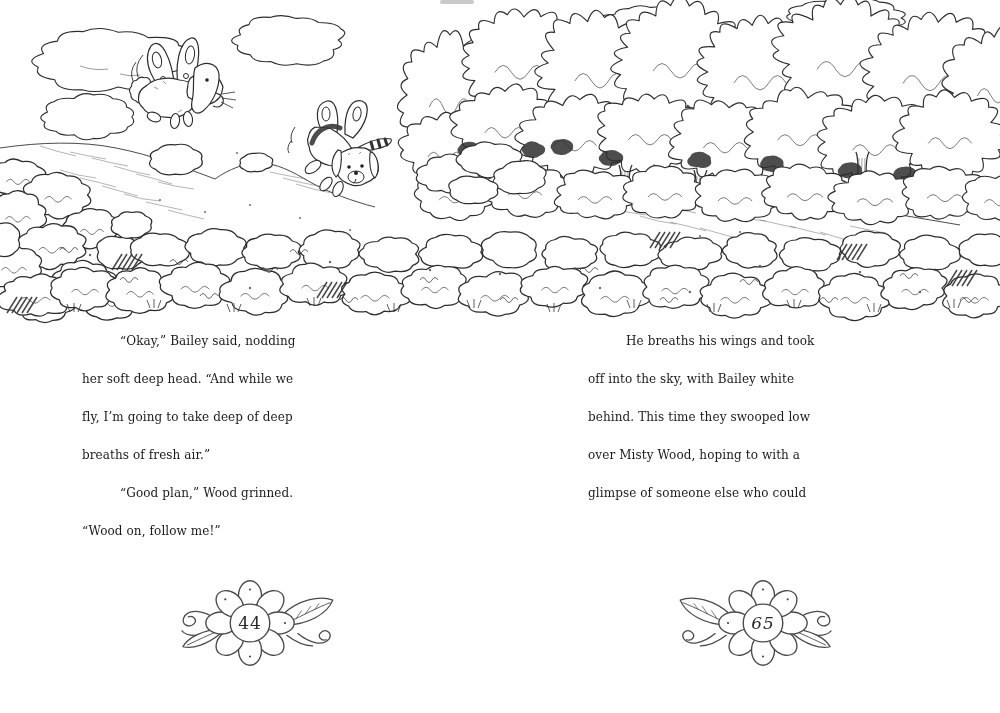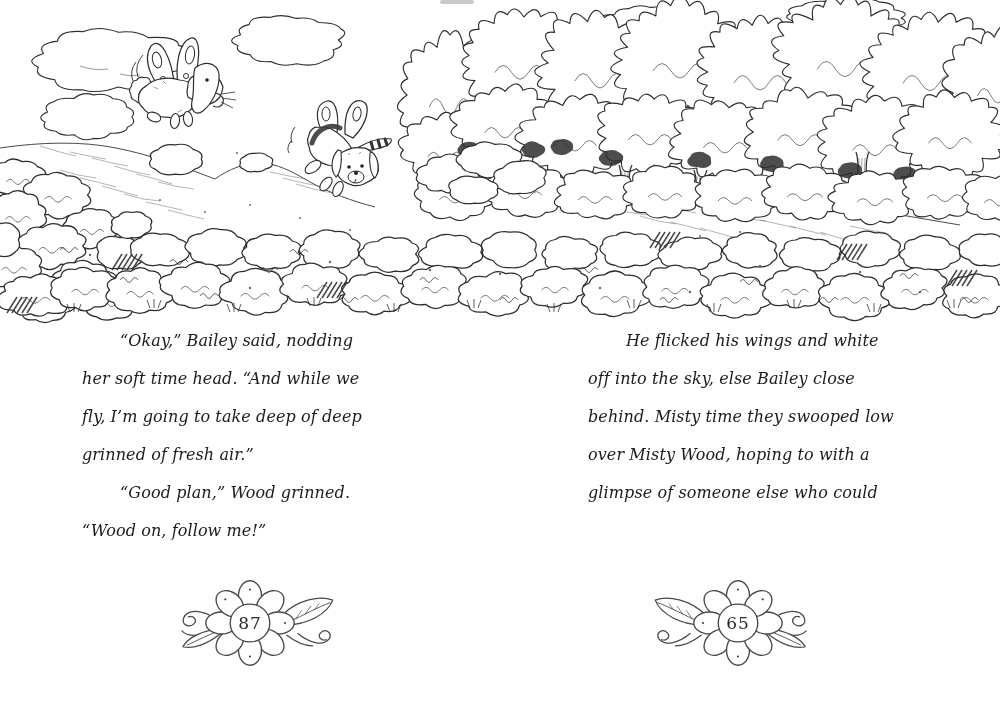--- a/index.html
+++ b/index.html
@@ -4,29 +4,29 @@
 <style>
   html,body{margin:0;padding:0;background:#ffffff;}
   .spread{
     position:relative;width:1000px;height:713px;background:#ffffff;overflow:hidden;
     font-family:"DejaVu Serif","Liberation Serif",serif;color:#1b1b1b;
   }
   #scene{position:absolute;left:0;top:0;width:1000px;height:330px;}
   .page{position:absolute;top:0;width:500px;height:713px;}
   .page-left{left:0;}
   .page-right{left:500px;}
-  .text-block{position:absolute;top:322px;font-size:16px;line-height:38px;letter-spacing:.1px;font-style:italic;}
+  .text-block{position:absolute;top:322px;font-size:12px;line-height:38px;letter-spacing:.1px;}
   .page-left  .text-block{left:82px;}
   .page-right .text-block{left:88px;}
   .text-block p{margin:0;}
   .line{display:block;white-space:nowrap;}
   .line.first{text-indent:38px;}
   .ornament{position:absolute;top:579px;width:184px;height:88px;}
   .page-left  .ornament{left:158px;}
-  .page-right .ornament{left:146px;}
+  .page-right .ornament{left:171px;font-style:italic;}
   .ornament svg{width:100%;height:100%;display:block;}
   .pagenum{
     position:absolute;left:50%;top:50%;transform:translate(-50%,-52%);
     font-size:17px;color:#2a2a2a;letter-spacing:1px;
   }
 </style>
 </head>
 <body>
 
 <div class="spread">
@@ -419,43 +419,43 @@
         <circle cx="500" cy="274" r="1.2" fill="#444" opacity="0.8"></circle>
         <circle cx="690" cy="292" r="1.2" fill="#444" opacity="0.8"></circle>
         <circle cx="860" cy="272" r="1.2" fill="#444" opacity="0.8"></circle>
       </g>
     </svg>
 
   <div class="page page-left">
     <div class="text-block">
         <p>
           <span class="line first">“Okay,” Bailey said, nodding</span>
-          <span class="line">her soft time head. “And while we</span>
+          <span class="line">her soft deep head. “And while we</span>
           <span class="line">fly, I’m going to take deep of deep</span>
-          <span class="line">grinned of fresh air.”</span>
+          <span class="line">breaths of fresh air.”</span>
         </p>
         <p>
           <span class="line first">“Good plan,” Wood grinned.</span>
           <span class="line">“Wood on, follow me!”</span>
         </p>
       </div>
     <div class="ornament">
       <svg viewBox="0 0 200 100" preserveAspectRatio="none">
         <use href="#flower-ornament"></use>
       </svg>
-      <span class="pagenum">87</span>
+      <span class="pagenum">44</span>
     </div>
   </div>
 
   <div class="page page-right">
     <div class="text-block">
         <p>
-          <span class="line first">He flicked his wings and white</span>
-          <span class="line">off into the sky, else Bailey close</span>
-          <span class="line">behind. Misty time they swooped low</span>
+          <span class="line first">He breaths his wings and took</span>
+          <span class="line">off into the sky, with Bailey white</span>
+          <span class="line">behind. This time they swooped low</span>
           <span class="line">over Misty Wood, hoping to with a</span>
           <span class="line">glimpse of someone else who could</span>
         </p>
       </div>
     <div class="ornament">
       <svg viewBox="0 0 200 100" preserveAspectRatio="none">
         <use href="#flower-ornament" transform="translate(200,0) scale(-1,1)"></use>
       </svg>
       <span class="pagenum">65</span>
     </div>

